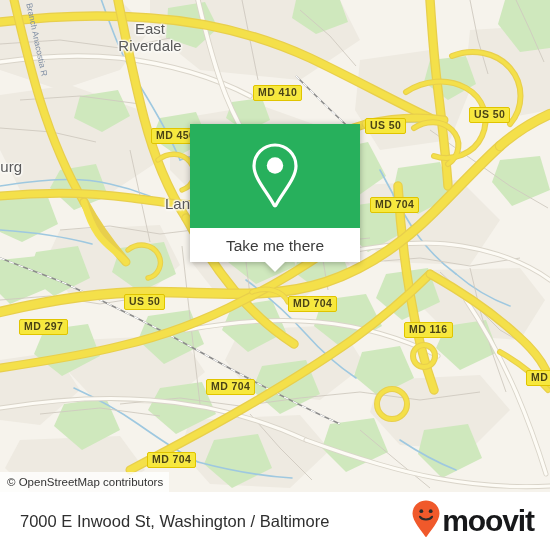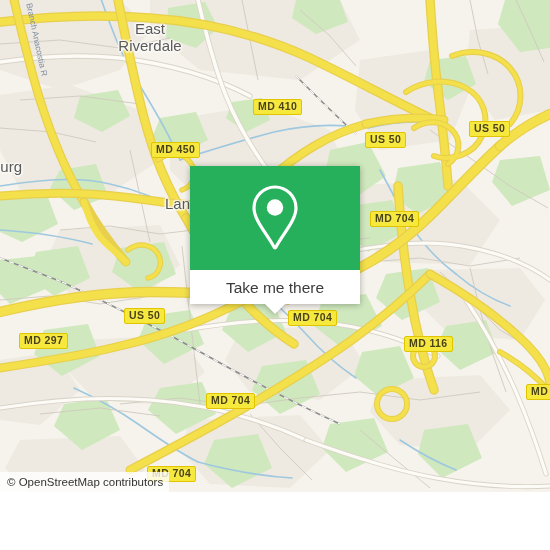--- a/index.html
+++ b/index.html
@@ -26,21 +26,20 @@
     border-radius:2px;
     color:#4a4312;
     font-size:10.5px;
     font-weight:bold;
     letter-spacing:.4px;
     padding:1px 4px 2px 4px;
     line-height:11px;
     white-space:nowrap;
     box-sizing:border-box;
     text-shadow:0 0 2px rgba(255,255,255,.25);
-    margin-top:14px;
   }
 
   
   .place{
     position:absolute;
     color:#5a5a5a;
     font-size:15px;
     line-height:17px;
     text-align:center;
     white-space:pre;
@@ -68,21 +67,20 @@
     white-space:nowrap;
     margin-top:40px;
   }
 
   
   .card{
     position:absolute;
     left:190px;top:124px;
     width:170px;
     filter:drop-shadow(0 1px 3px rgba(0,0,0,.30));
-    margin-top:42px;
   }
   .card-top{
     height:104px;
     background:#27b05c;
     display:flex;align-items:center;justify-content:center;
   }
   .pin-svg{display:block;}
   .card-bottom{
     background:#ffffff;
     height:34px;
@@ -391,14 +389,28 @@
         </span>
       </div>
       <div class="card-bottom">
         <span>Take me there</span>
       </div>
       <div class="card-tail"></div>
     </div>
 
   </div>
 
+  <div class="footer">
+    <div class="footer-address">7000 E Inwood St, Washington / Baltimore</div>
+    <div class="brand">
+      <span>
+        <svg width="30" height="40" viewBox="0 0 30 40" aria-hidden="true">
+          <path d="M15 1.5 C7.3 1.5 1.5 7.4 1.5 14.6 C1.5 22.6 11 32.2 14.2 37.6 C14.6 38.2 15.4 38.2 15.8 37.6 C19 32.2 28.5 22.6 28.5 14.6 C28.5 7.4 22.7 1.5 15 1.5 Z" fill="#f0592b"></path>
+          <circle cx="10.3" cy="12.2" r="1.9" fill="#2b2b2b"></circle>
+          <circle cx="19.7" cy="12.2" r="1.9" fill="#2b2b2b"></circle>
+          <path d="M9 17.8 C11 21.4 19 21.4 21 17.8" fill="none" stroke="#2b2b2b" stroke-width="2.2" stroke-linecap="round"></path>
+        </svg>
+      </span>
+      <span class="brand-word">moovit</span>
+    </div>
+  </div>
 
 </div>
 
 </body></html>

